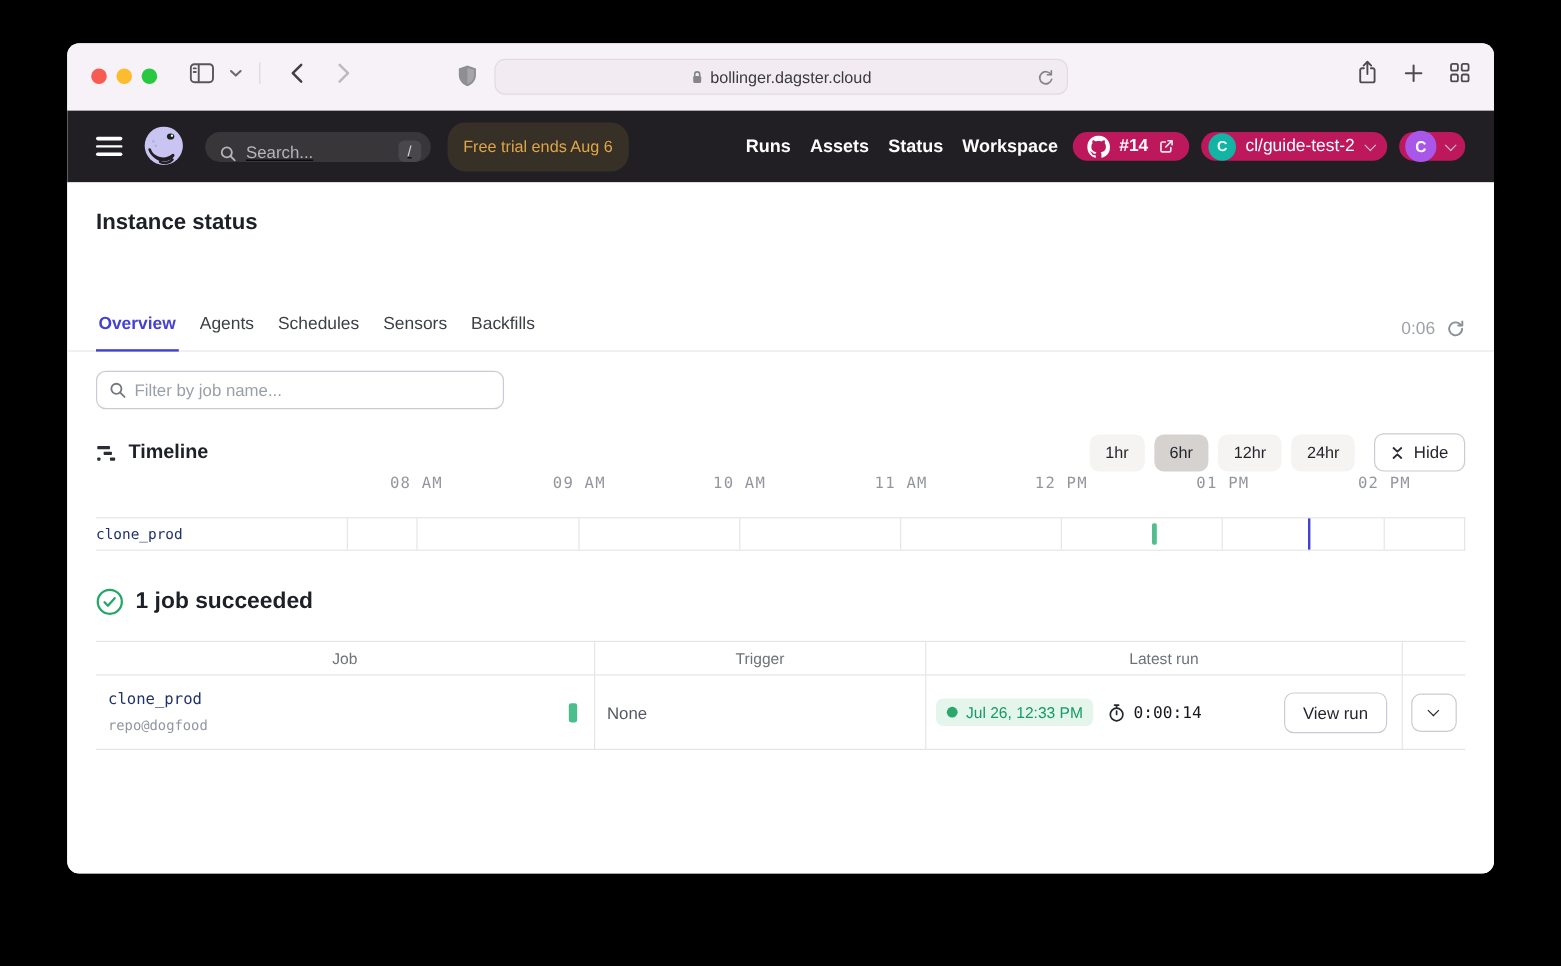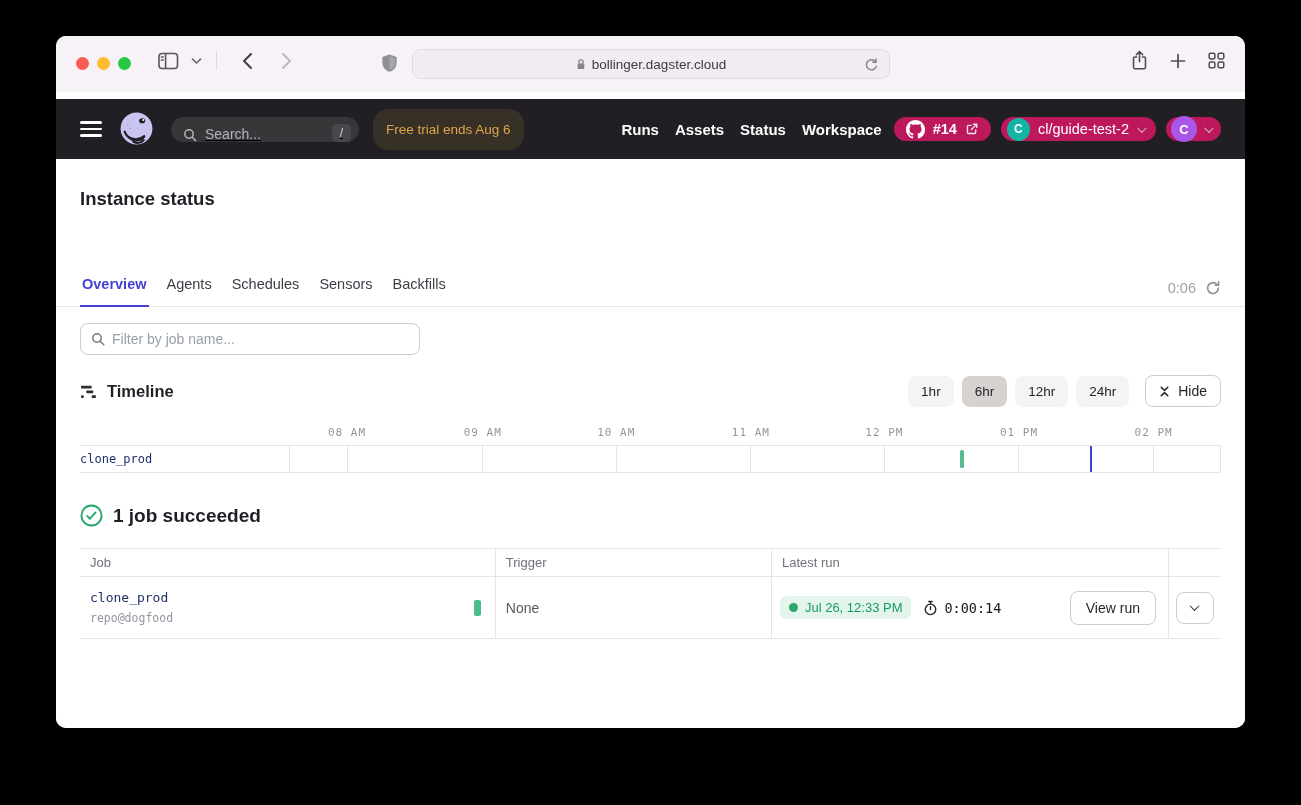--- a/index.html
+++ b/index.html
@@ -1,21 +1,21 @@
 <!DOCTYPE html>
 <html><head>
 <meta charset="utf-8">
 <style>
   * { margin:0; padding:0; box-sizing:border-box; }
   html,body { width:1301px; height:805px; background:#000; overflow:hidden;
               font-family:"Liberation Sans", sans-serif; }
   .mono { font-family:"DejaVu Sans Mono", monospace; }
 
   .window { position:absolute; left:56px; top:36px; width:1189px; height:692px;
-            border-radius:10px; overflow:hidden; background:#fff; display:flex; flex-direction:column;gap:7px; }
+            border-radius:10px; overflow:hidden; background:#fff; display:flex; flex-direction:column; }
 
   
   .toolbar { height:56px; flex:0 0 auto; background:#f7f2f7; position:relative; }
   .traffic { position:absolute; left:20px; top:21px; display:flex; gap:8px; }
   .light { width:13px; height:13px; border-radius:50%; }
   .light.red{background:#f85b51;} .light.yellow{background:#fdbc2e;} .light.green{background:#28c840;}
   .tb-left { position:absolute; left:96px; top:14px; display:flex; align-items:center; }
   .tb-sep { width:1px; height:18px; background:#ddd6dd; margin:0 8px; }
   .tb-btn { display:flex; align-items:center; justify-content:center; padding:2px 6px; }
   .shield { position:absolute; left:324px; top:17px; }
@@ -76,36 +76,36 @@
   .tl-controls { display:flex; align-items:center; gap:8px; }
   .rangebtn { font-size:13.5px; color:#24262c; background:#f6f4f2; border:none; border-radius:8px;
               padding:8px 13px; cursor:pointer; font-family:"Liberation Sans",sans-serif; }
   .rangebtn.active { background:#d6d2cf; }
   .hidebtn { margin-left:8px; display:flex; align-items:center; gap:8px; background:#fff; font-size:14px;
              color:#24262c; border:1px solid #c9ccd2; border-radius:8px; padding:7px 13px; cursor:pointer;
              font-family:"Liberation Sans",sans-serif; }
 
   .chart { padding:0 24px; }
   .axis { position:relative; height:26px; }
-  .axislabel { position:absolute; bottom:6px; transform:translateX(-50%); font-size:11px; color:#93979d;
+  .axislabel { position:absolute; bottom:20px; transform:translateX(-50%); font-size:13px; color:#93979d;
                letter-spacing:1px;margin-top:40px; }
   .trow { position:relative; height:28px; border-top:1px solid #e5e5e8; border-bottom:1px solid #e5e5e8;
           border-right:1px solid #e5e5e8; }
   .gline { position:absolute; top:0; bottom:0; width:1px; background:#e5e5e8; }
   .rowlabel { position:absolute; left:0; top:50%; transform:translateY(-50%); font-size:12px; color:#20306b; }
   .runtick { position:absolute; left:77.4%; top:50%; transform:translate(-50%,-50%); width:4px; height:18px;
              border-radius:1.5px; background:#53bd8d; cursor:pointer; }
   .nowline { position:absolute; left:88.6%; top:0; bottom:0; width:2px; background:#4341d0; }
 
   .successrow { padding:31px 24px 0; display:flex; align-items:center; gap:10px; }
   .successtext { font-size:19px; font-weight:700; color:#1d2026; }
 
   .tablewrap { margin:21px 24px 0; }
   table { width:100%; border-collapse:collapse; table-layout:fixed; }
-  th { text-align:left; font-size:13px; font-weight:400; color:#6e737a; padding:6px 10px;
+  th { text-align:center; font-size:13px; font-weight:400; color:#6e737a; padding:6px 10px;
        border-top:1px solid #e5e5e8; border-bottom:1px solid #e5e5e8; border-right:1px solid #e5e5e8; }
   th:last-child { border-right:none; }
   td { border-bottom:1px solid #e5e5e8; border-right:1px solid #e5e5e8; height:62px; vertical-align:middle; }
   td:last-child { border-right:none; }
   .jobcell { position:relative; padding:0 24px 0 10px; }
   .joblink { font-size:13px; color:#20306b; cursor:pointer; }
   .jobrepo { font-size:11.5px; color:#9196a0; margin-top:6px; }
   .jobind { position:absolute; right:14px; top:50%; transform:translateY(-50%); width:7px; height:16px;
             border-radius:2px; background:#4cbd8c; cursor:pointer; }
   .trigcell { padding:0 10px; font-size:14px; color:#565b63; }

